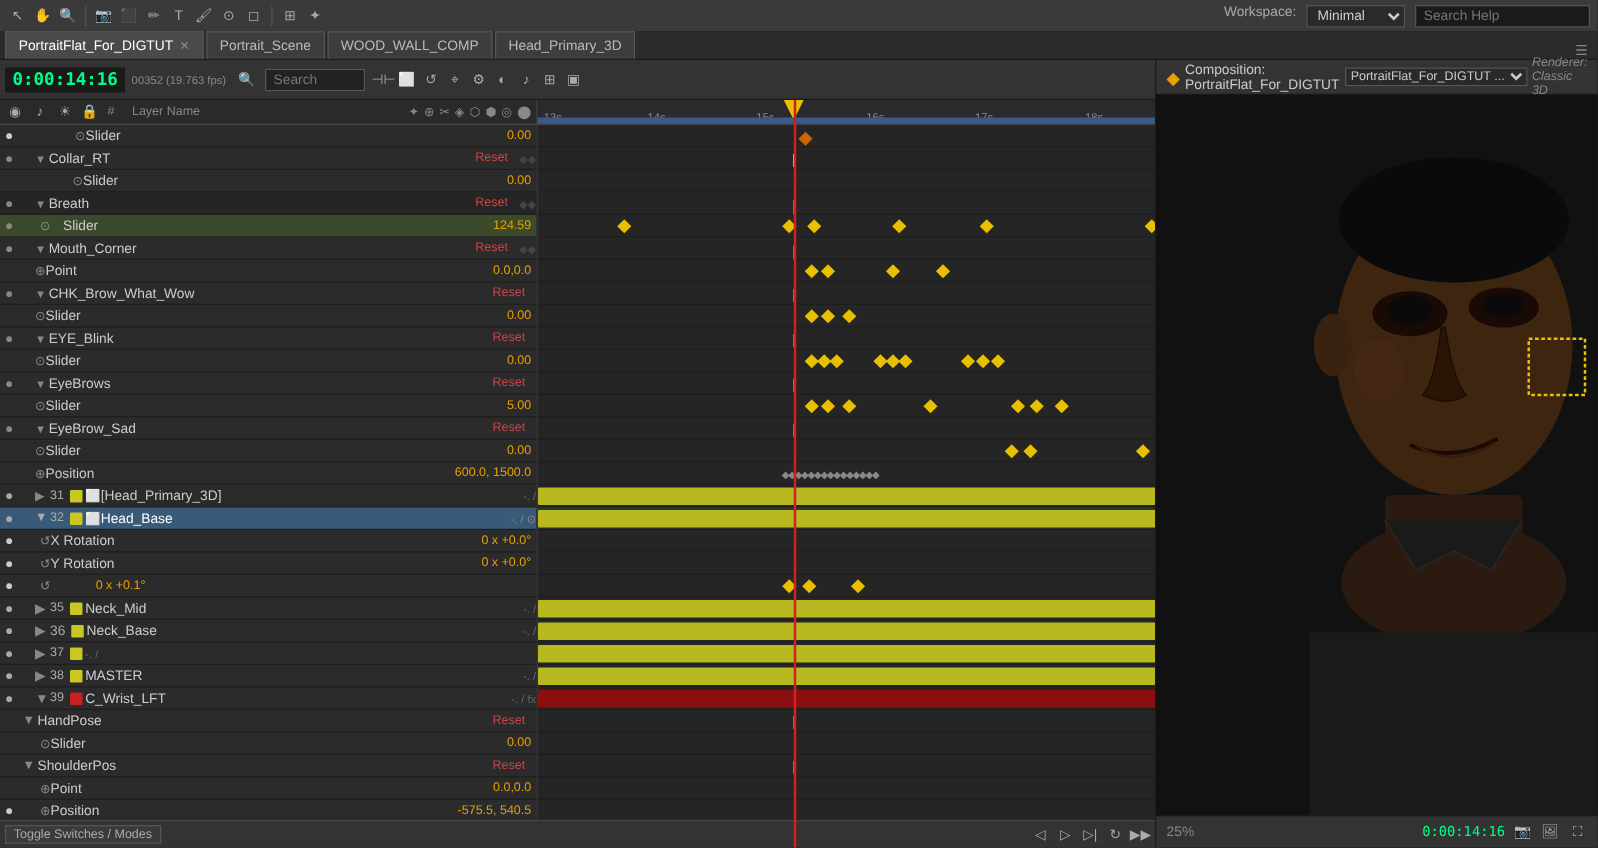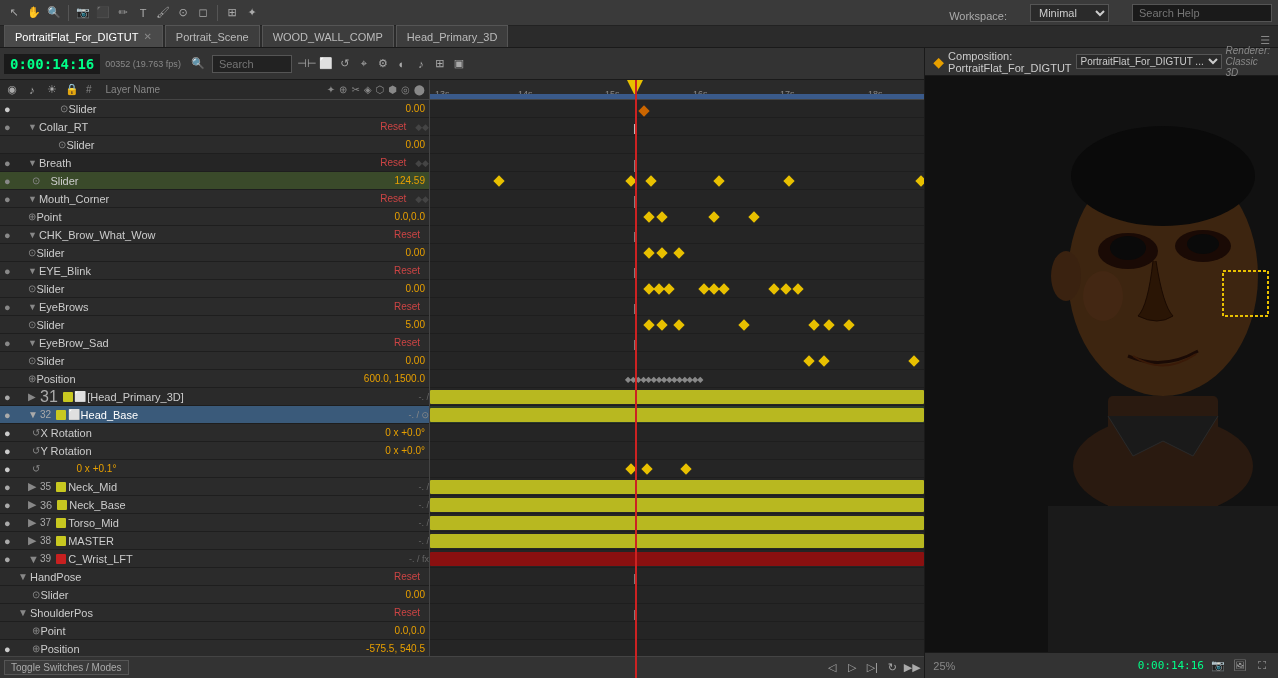--- a/index.html
+++ b/index.html
@@ -326,21 +326,21 @@
   <span class="icon-btn">⬛</span>
   <span class="icon-btn">✏</span>
   <span class="icon-btn">T</span>
   <span class="icon-btn">🖌</span>
   <span class="icon-btn">⊙</span>
   <span class="icon-btn">◻</span>
   <div class="toolbar-sep"></div>
   <span class="icon-btn">⊞</span>
   <span class="icon-btn">✦</span>
 
-  <div style="margin-left: auto; display: flex; align-items: flex-end; gap: 23px;">
+  <div style="margin-left: auto; display: flex; align-items: flex-start; gap: 8px;">
     <span style="font-size:11px; color:#aaa;">Workspace:</span>
     <select class="workspace-select">
       <option>Minimal</option>
       <option>Standard</option>
       <option>All Panels</option>
     </select>
     <div id="search-help-area">
       <input class="search-help-input" type="text" placeholder="Search Help" style="">
     </div>
   </div>
@@ -557,21 +557,21 @@
           <span style="width:24px;"></span>
           <span style="font-size:10px; color:#888;">⊕</span>
           <span class="layer-name">Position</span>
           <span class="layer-value">600.0, 1500.0</span>
         </div>
 
         <div class="layer-row" style="background:#2a2a2a;">
           <span style="width:14px; color:#aaa;">●</span>
           <span style="width:10px;"></span>
           <span style="width:12px; color:#888; font-size:10px;">▶</span>
-          <span style="font-size:16px; color:#aaa; margin-right:3px;">31</span>
+          <span style="font-size:10px; color:#aaa; margin-right:3px;">31</span>
           <span class="color-dot dot-yellow"></span>
           <span style="font-size:10px; color:#888;">⬜</span>
           <span class="layer-name">[Head_Primary_3D]</span>
           <span style="font-size:9px; color:#666;">-. /</span>
         </div>
 
         <div class="layer-row selected">
           <span style="width:14px; color:#aaa;">●</span>
           <span style="width:10px;"></span>
           <span style="width:12px; color:#aaa; font-size:10px;">▼</span>
@@ -624,21 +624,20 @@
           <span class="layer-name">Neck_Base</span>
           <span style="font-size:9px; color:#666;">-. /</span>
         </div>
 
         <div class="layer-row">
           <span style="width:14px; color:#aaa;">●</span>
           <span style="width:10px;"></span>
           <span style="width:12px; color:#888;">▶</span>
           <span style="font-size:10px; color:#aaa; margin-right:3px;">37</span>
           <span class="color-dot dot-yellow"></span>
-          <span class="layer-name">Torso_Mid</span>
           <span style="font-size:9px; color:#666;">-. /</span>
         </div>
 
         <div class="layer-row">
           <span style="width:14px; color:#aaa;">●</span>
           <span style="width:10px;"></span>
           <span style="width:12px; color:#888;">▶</span>
           <span style="font-size:10px; color:#aaa; margin-right:3px;">38</span>
           <span class="color-dot dot-yellow"></span>
           <span class="layer-name">MASTER</span>

